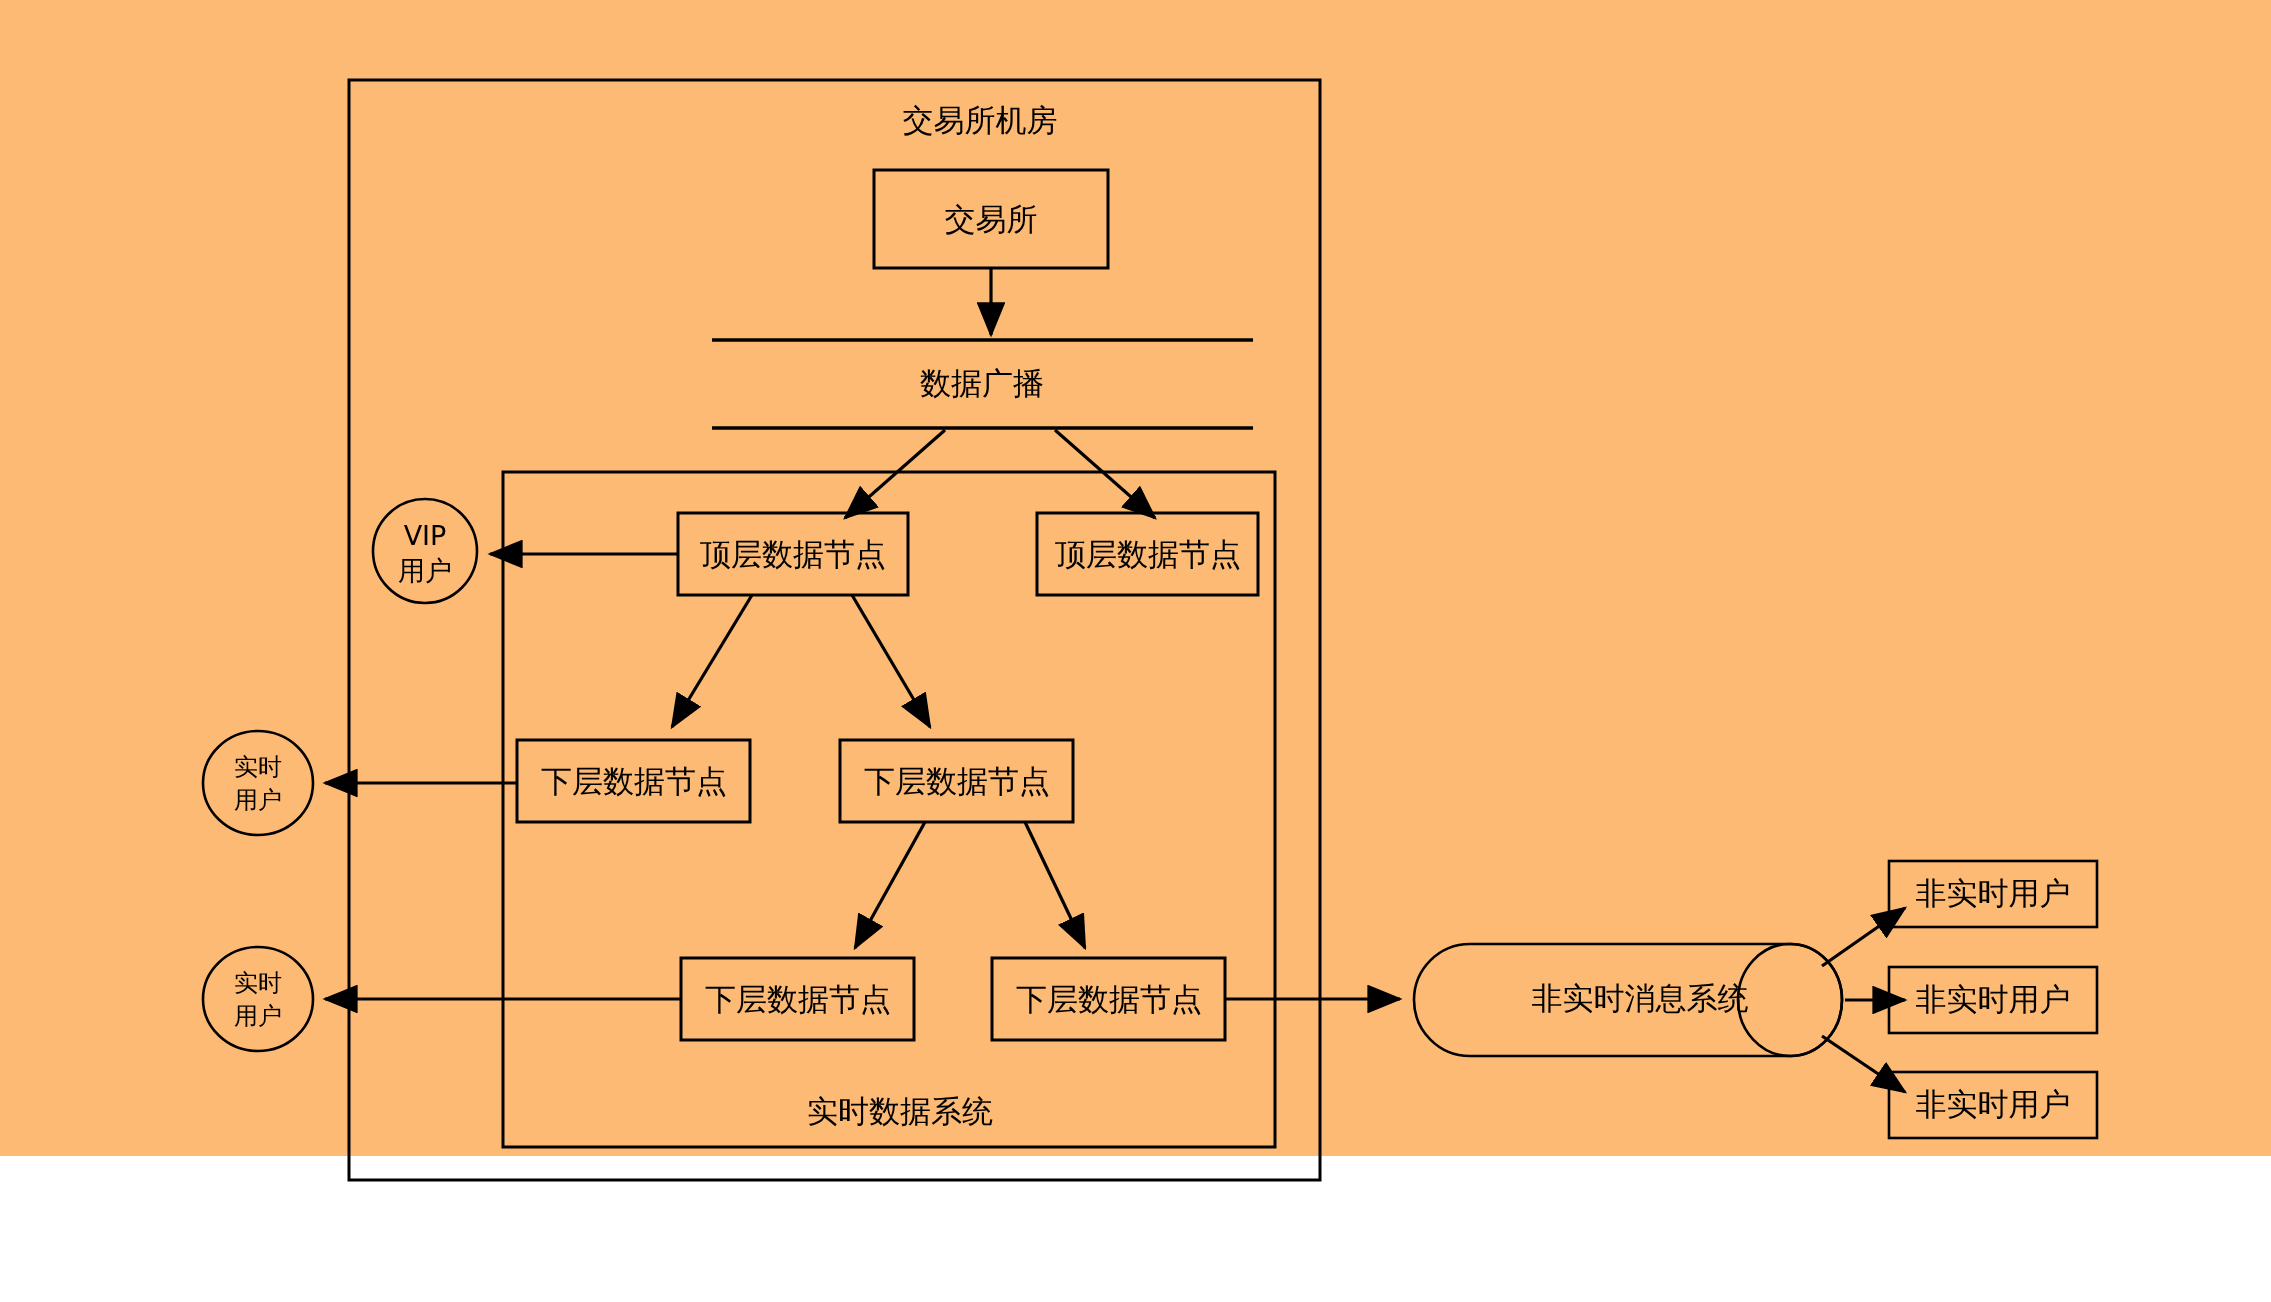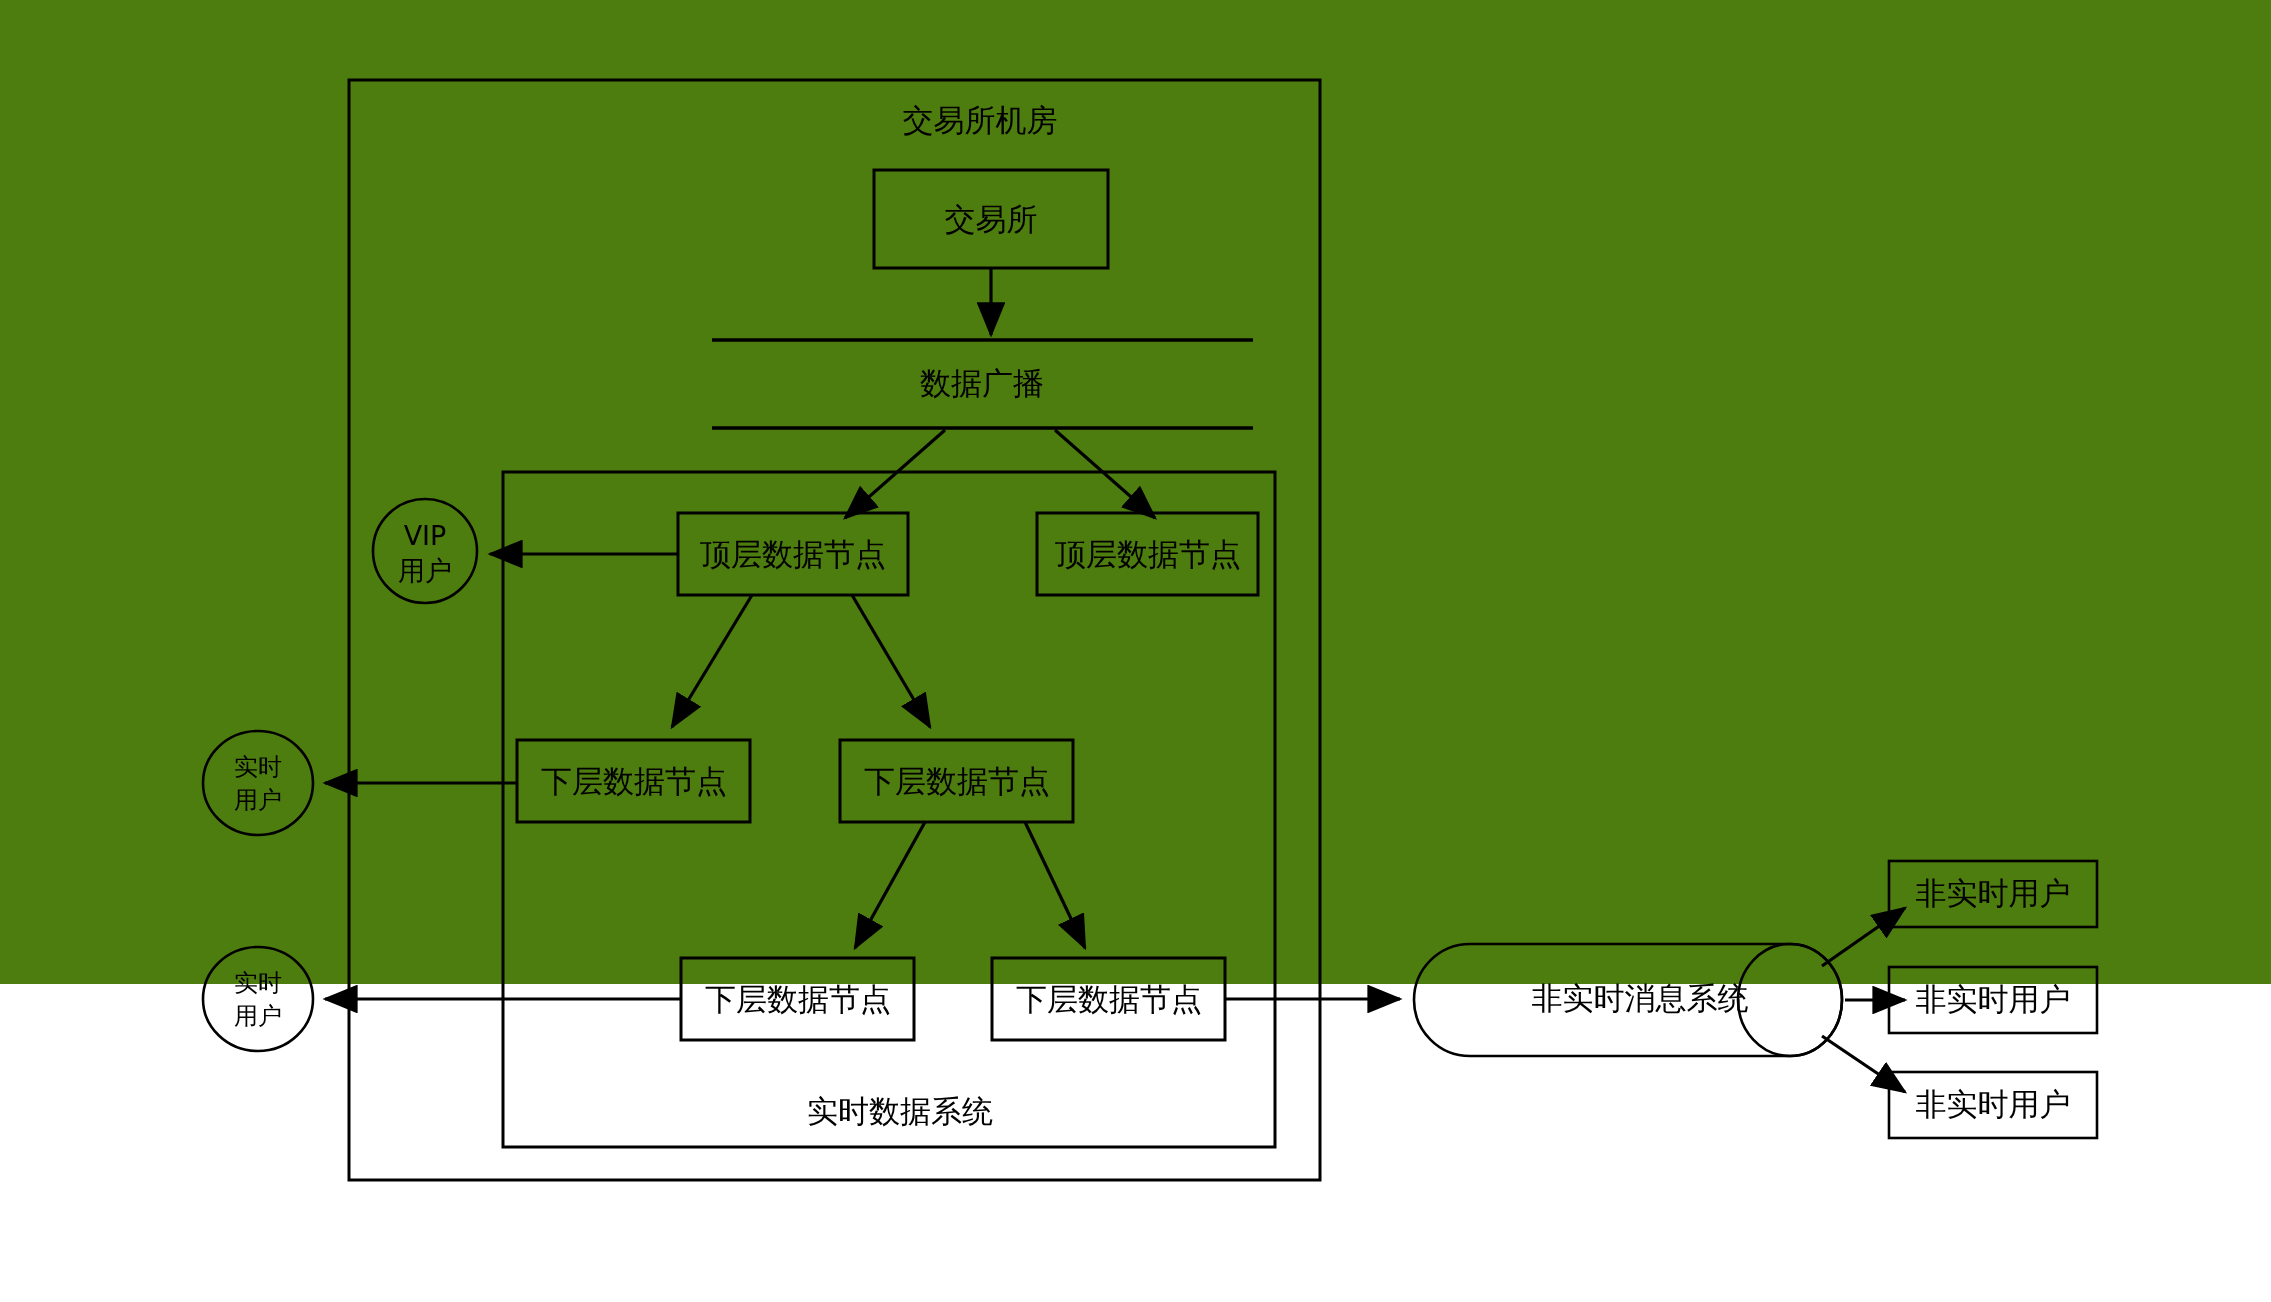--- a/index.html
+++ b/index.html
@@ -9,22 +9,22 @@
   }
   body {
     width: 2271px;
     height: 1302px;
     font-family: "DejaVu Sans", "Liberation Sans", sans-serif;
     overflow: hidden;
   }
   #diagram-root {
     position: relative;
     width: 2271px;
-    height: 984px;
-    background: #4d7c0f;
+    height: 1156px;
+    background: #fdba74;
   }
   svg.diagram {
     display: block;
     width: 2271px;
     height: 1302px;
   }
   .shape-fill-white { fill: #ffffff; }
   .shape-fill-blue { fill: #a9c9e5; }
   .shape-stroke {
     stroke: #000000;

